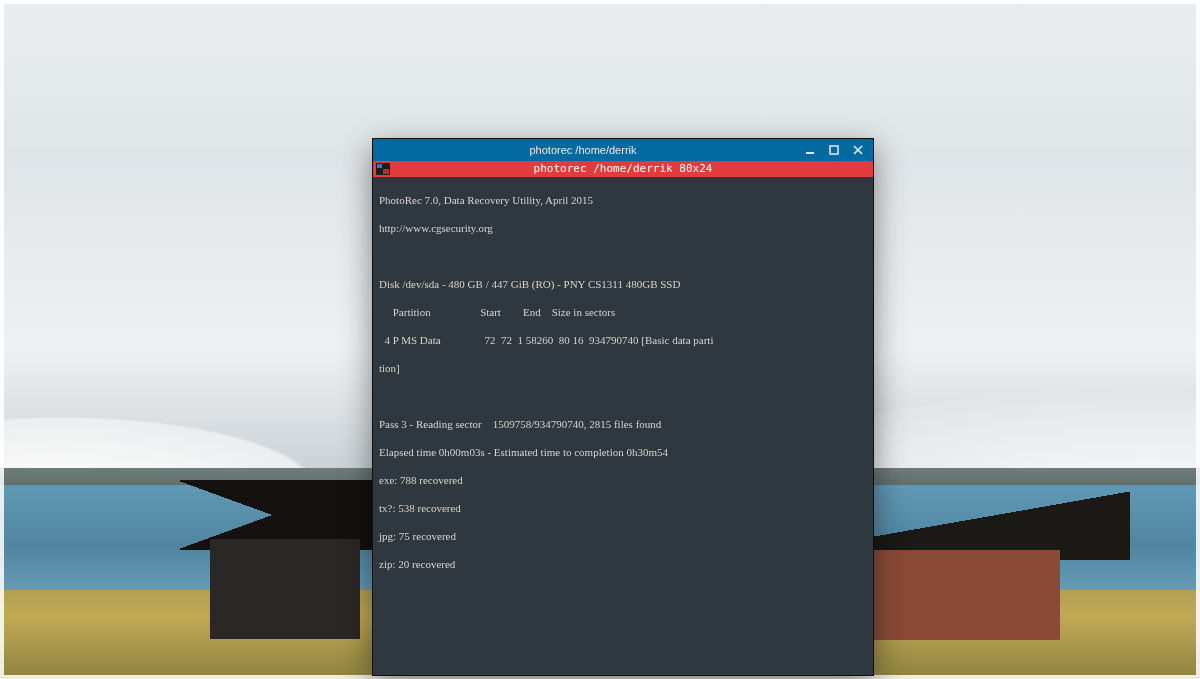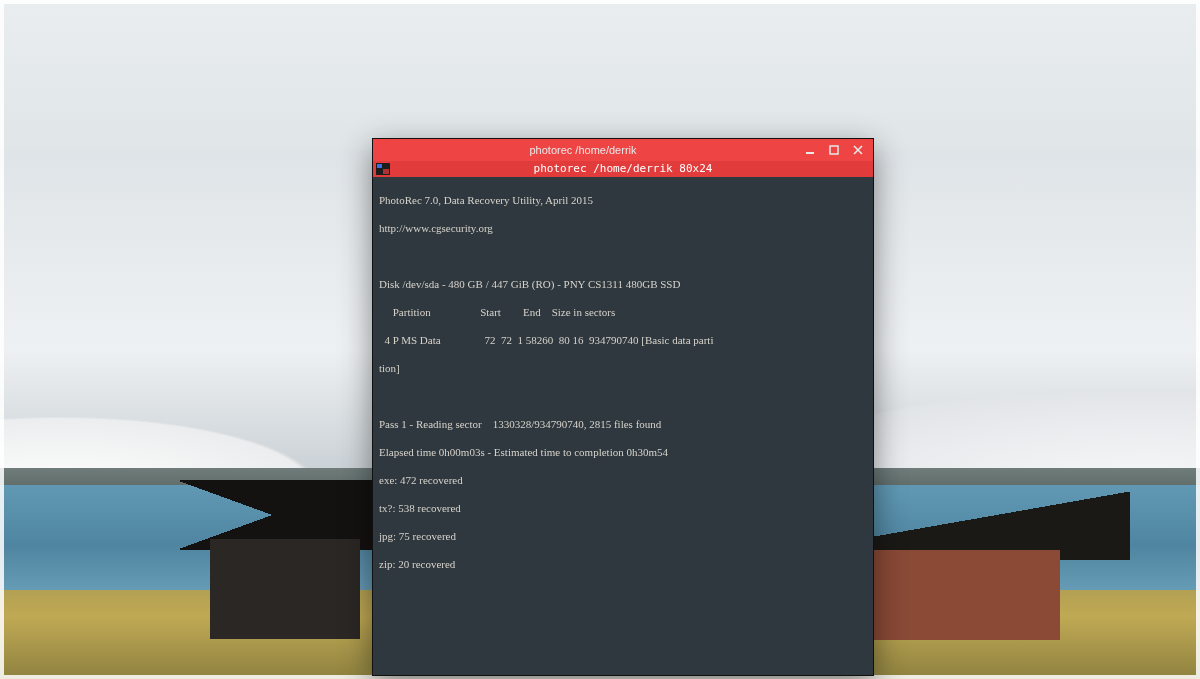--- a/index.html
+++ b/index.html
@@ -55,21 +55,21 @@
     top: 138px;
     width: 500px;           
     box-shadow: 0 10px 30px rgba(0,0,0,.45);
     border: 1px solid #111;
     background: #2d3436;
     font-size: 0;
   }
 
   .outer-titlebar {
     height: 22px;
-    background: #ef4444;
+    background: #0369a1;
     display: flex;
     align-items: center;
     color: #e9e9e9;
     font-size: 11px;
     line-height: 22px;
     user-select: none;
   }
   .outer-titlebar .title {
     flex: 1;
     text-align: center;
@@ -170,23 +170,23 @@
 
   <div class="terminal-body">
 <span class="line">PhotoRec 7.0, Data Recovery Utility, April 2015</span>
 <span class="line">http://www.cgsecurity.org</span>
 <span class="line"> </span>
 <span class="line">Disk /dev/sda - 480 GB / 447 GiB (RO) - PNY CS1311 480GB SSD</span>
 <span class="line">     Partition                  Start        End    Size in sectors</span>
 <span class="line">  4 P MS Data                72  72  1 58260  80 16  934790740 [Basic data parti</span>
 <span class="line">tion]</span>
 <span class="line"> </span>
-<span class="line">Pass 1 - Reading sector    1330328/934790740, 2815 files found</span>
+<span class="line">Pass 3 - Reading sector    1509758/934790740, 2815 files found</span>
 <span class="line">Elapsed time 0h00m03s - Estimated time to completion 0h30m54</span>
-<span class="line">exe: 472 recovered</span>
+<span class="line">exe: 788 recovered</span>
 <span class="line">tx?: 538 recovered</span>
 <span class="line">jpg: 75 recovered</span>
 <span class="line">zip: 20 recovered</span>
 
 
 
 
 
   </div>
 

